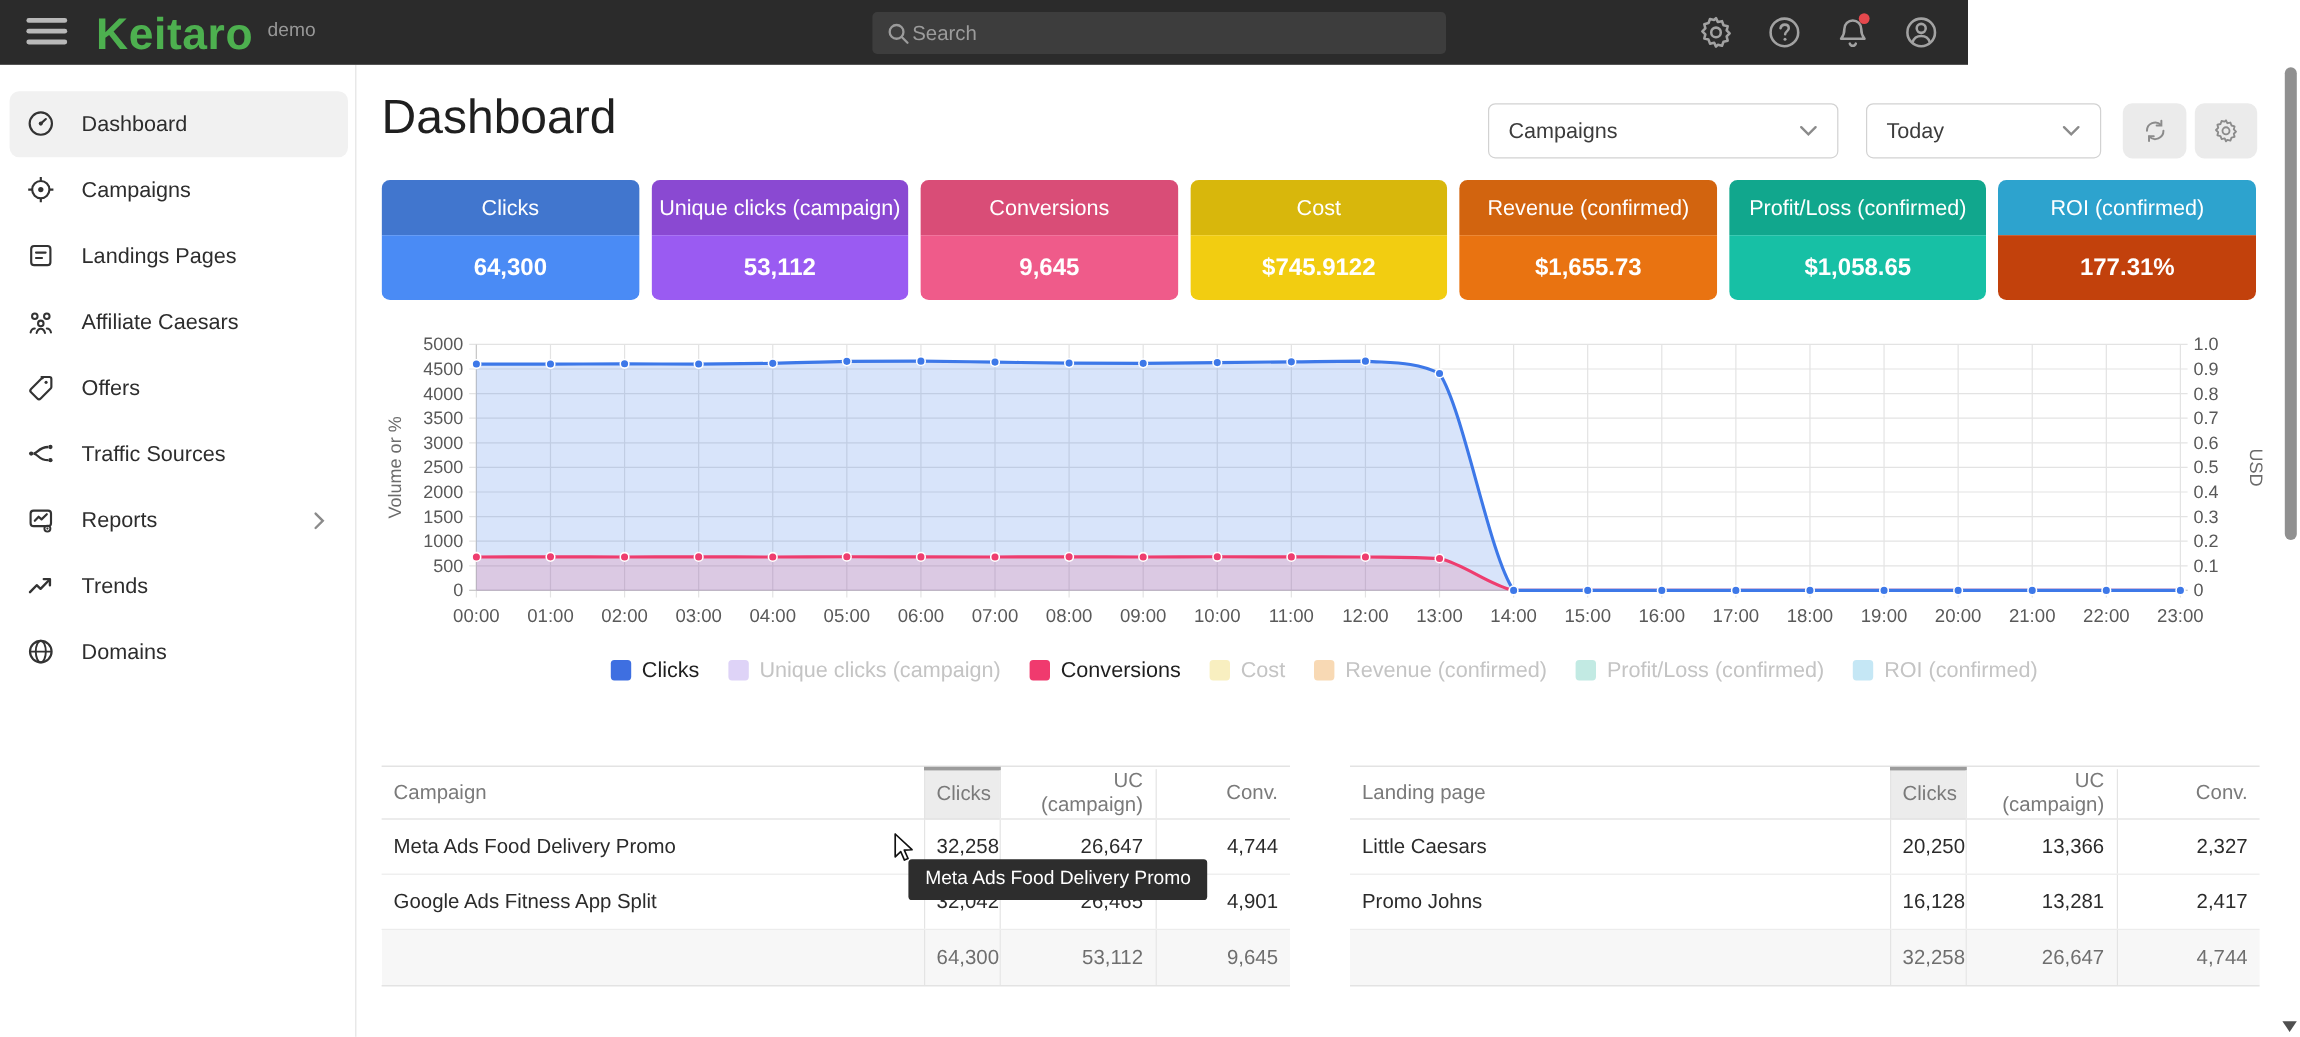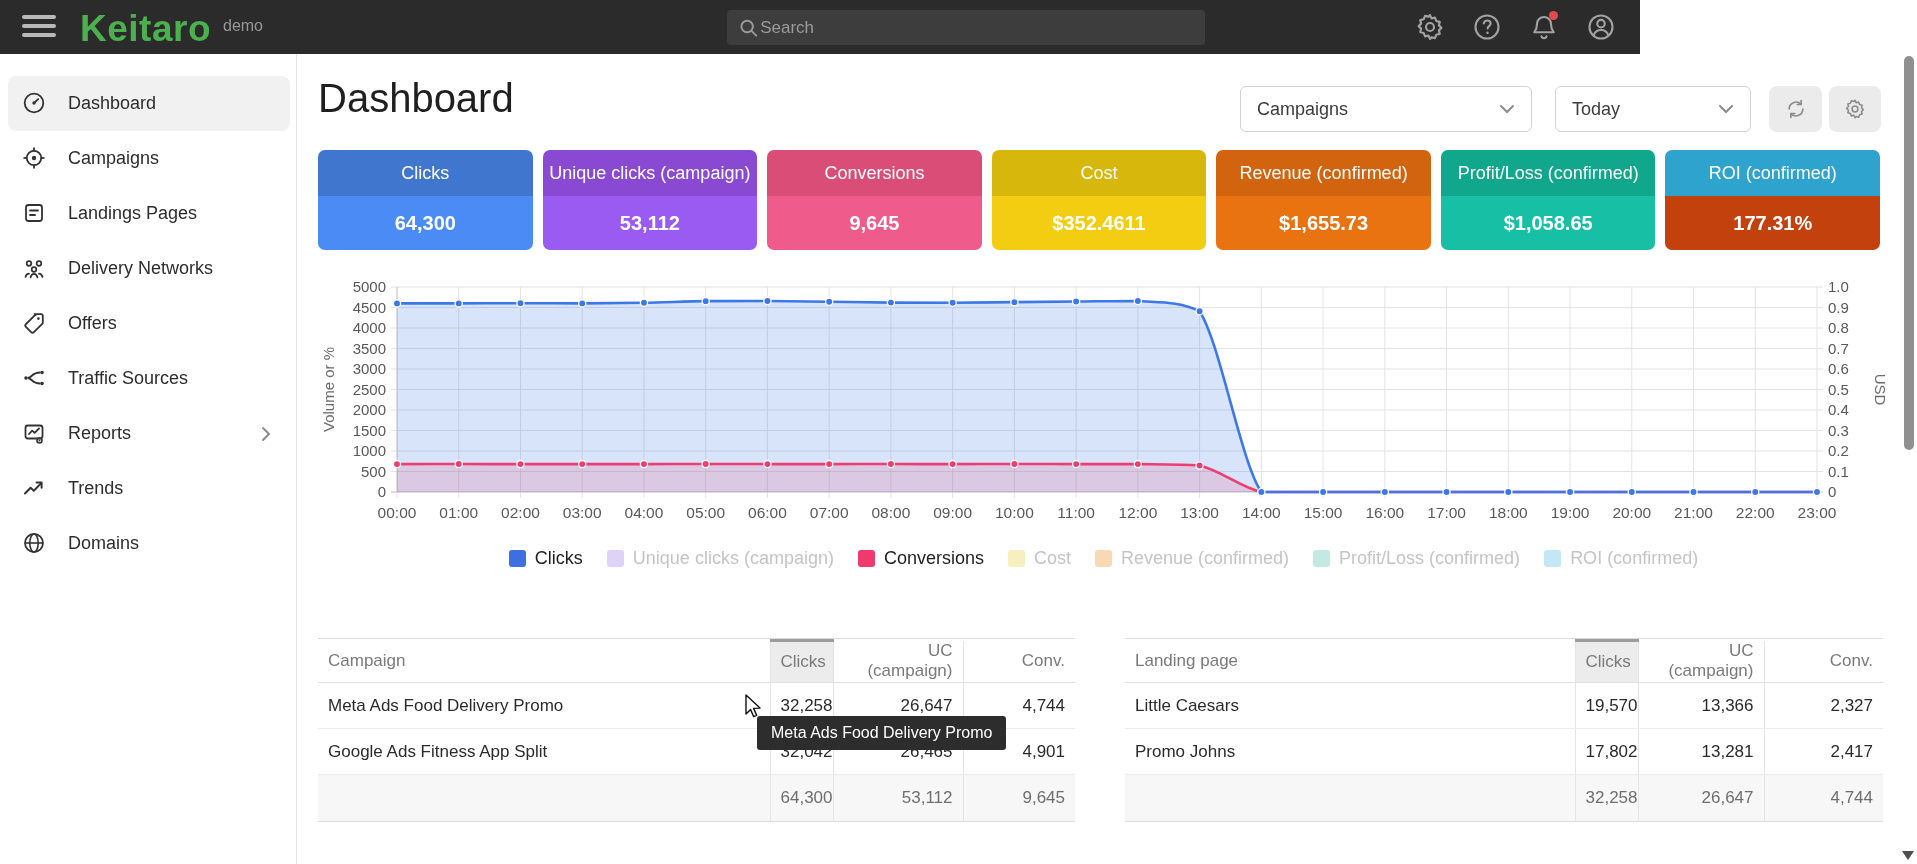--- a/index.html
+++ b/index.html
@@ -145,21 +145,21 @@
       </svg>
     <span class="s-label">Landings Pages</span>
     </div>
     <div class="side-item">
       <svg class="s-icon" viewBox="0 0 24 24">
         <circle cx="7" cy="7.5" r="2.3" fill="none" stroke="#333" stroke-width="1.7"></circle>
         <circle cx="17" cy="7.5" r="2.3" fill="none" stroke="#333" stroke-width="1.7"></circle>
         <circle cx="12" cy="13.5" r="2.3" fill="none" stroke="#333" stroke-width="1.7"></circle>
         <path d="M3.5 21c.5-2.2 1.8-3.3 3.5-3.3M20.5 21c-.5-2.2-1.8-3.3-3.5-3.3M8.5 21.5c.6-2.4 2-3.6 3.5-3.6s2.9 1.2 3.5 3.6" fill="none" stroke="#333" stroke-width="1.7" stroke-linecap="round"></path>
       </svg>
-    <span class="s-label">Delivery Networks</span>
+    <span class="s-label">Affiliate Caesars</span>
     </div>
     <div class="side-item">
       <svg class="s-icon" viewBox="0 0 24 24">
         <path d="M12.6 3.2h6.6a1.6 1.6 0 0 1 1.6 1.6v6.6a2 2 0 0 1-.6 1.4l-8.3 8.3a2 2 0 0 1-2.8 0l-5.2-5.2a2 2 0 0 1 0-2.8l8.3-8.3a2 2 0 0 1 1.4-.6z" fill="none" stroke="#333" stroke-width="1.8" stroke-linejoin="round"></path>
         <circle cx="16.4" cy="7.6" r="1.3" fill="#333"></circle>
       </svg>
     <span class="s-label">Offers</span>
     </div>
     <div class="side-item">
       <svg class="s-icon" viewBox="0 0 24 24">
@@ -236,21 +236,21 @@
     <div class="card">
       <div class="card-h" style="background:#8a49d2">Unique clicks (campaign)</div>
     <div class="card-v" style="background:#9a5bf2">53,112</div>
     </div>
     <div class="card">
       <div class="card-h" style="background:#d94d77">Conversions</div>
     <div class="card-v" style="background:#ef5b8a">9,645</div>
     </div>
     <div class="card">
       <div class="card-h" style="background:#d8b70c">Cost</div>
-    <div class="card-v" style="background:#f2cd11">$352.4611</div>
+    <div class="card-v" style="background:#f2cd11">$745.9122</div>
     </div>
     <div class="card">
       <div class="card-h" style="background:#d2640f">Revenue (confirmed)</div>
     <div class="card-v" style="background:#e97311">$1,655.73</div>
     </div>
     <div class="card">
       <div class="card-h" style="background:#11a78d">Profit/Loss (confirmed)</div>
     <div class="card-v" style="background:#17c0a5">$1,058.65</div>
     </div>
     <div class="card">
@@ -479,27 +479,27 @@
         <tr>
           <th class="">Landing page</th>
           <th class="colb sorted">Clicks</th>
           <th class="colb ">UC (campaign)</th>
           <th class="colb ">Conv.</th>
         </tr>
       </thead>
       <tbody>
         <tr>
           <td class="">Little Caesars</td>
-          <td class="colb">19,570</td>
+          <td class="colb">20,250</td>
           <td class="colb">13,366</td>
           <td class="colb">2,327</td>
         </tr>
         <tr>
           <td class="">Promo Johns</td>
-          <td class="colb">17,802</td>
+          <td class="colb">16,128</td>
           <td class="colb">13,281</td>
           <td class="colb">2,417</td>
         </tr>
         <tr class="totals">
           <td class=""></td>
           <td class="colb">32,258</td>
           <td class="colb">26,647</td>
           <td class="colb">4,744</td>
         </tr>
       </tbody>

